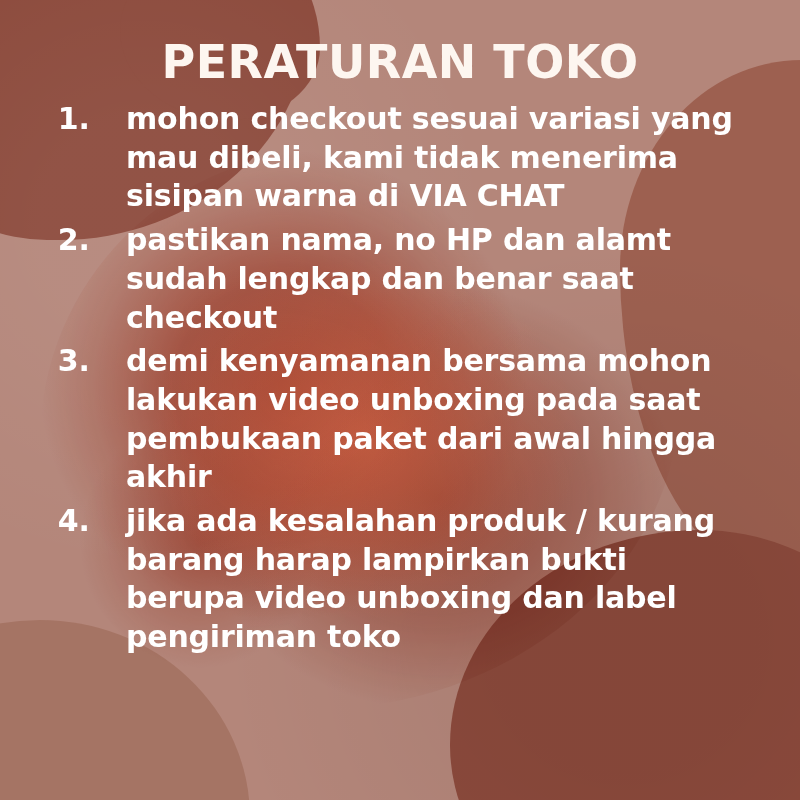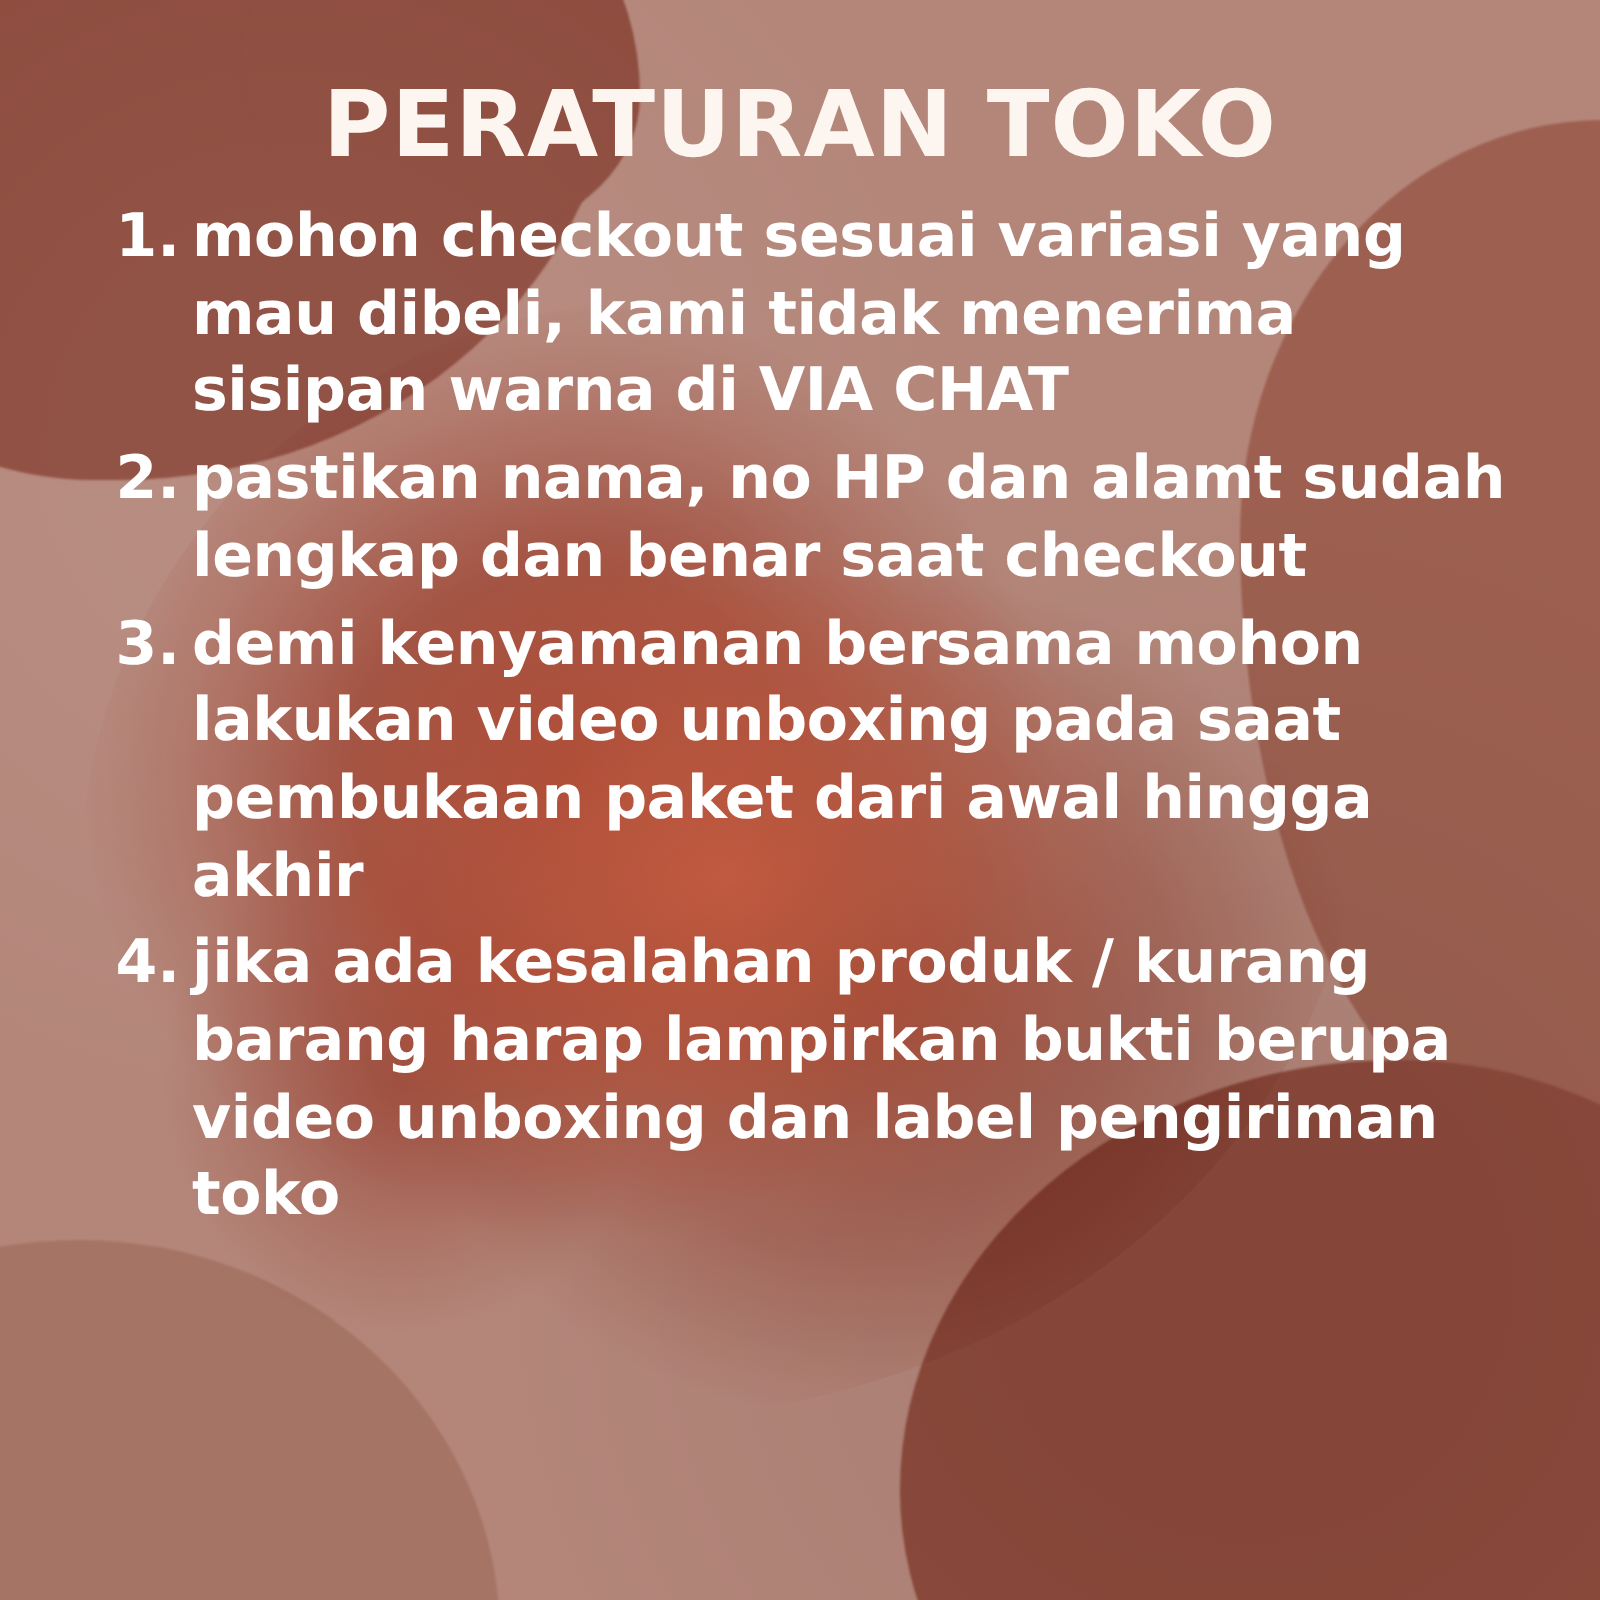--- a/index.html
+++ b/index.html
@@ -142,20 +142,21 @@
     line-height: 1.29;
     color: #ffffff;
   }
   .txt {
     flex: 1 1 auto;
     font-size: 30px;
     font-weight: bold;
     line-height: 1.29;
     color: #ffffff;
     letter-spacing: -0.2px;
+    margin-left: 30px;
   }
 </style>
 </head>
 <body>
 
 <div class="poster">
   <div class="bg-base"></div>
   <div class="blob blob-tl"></div>
   <div class="blob blob-tl2"></div>
   <div class="blob blob-right"></div>

